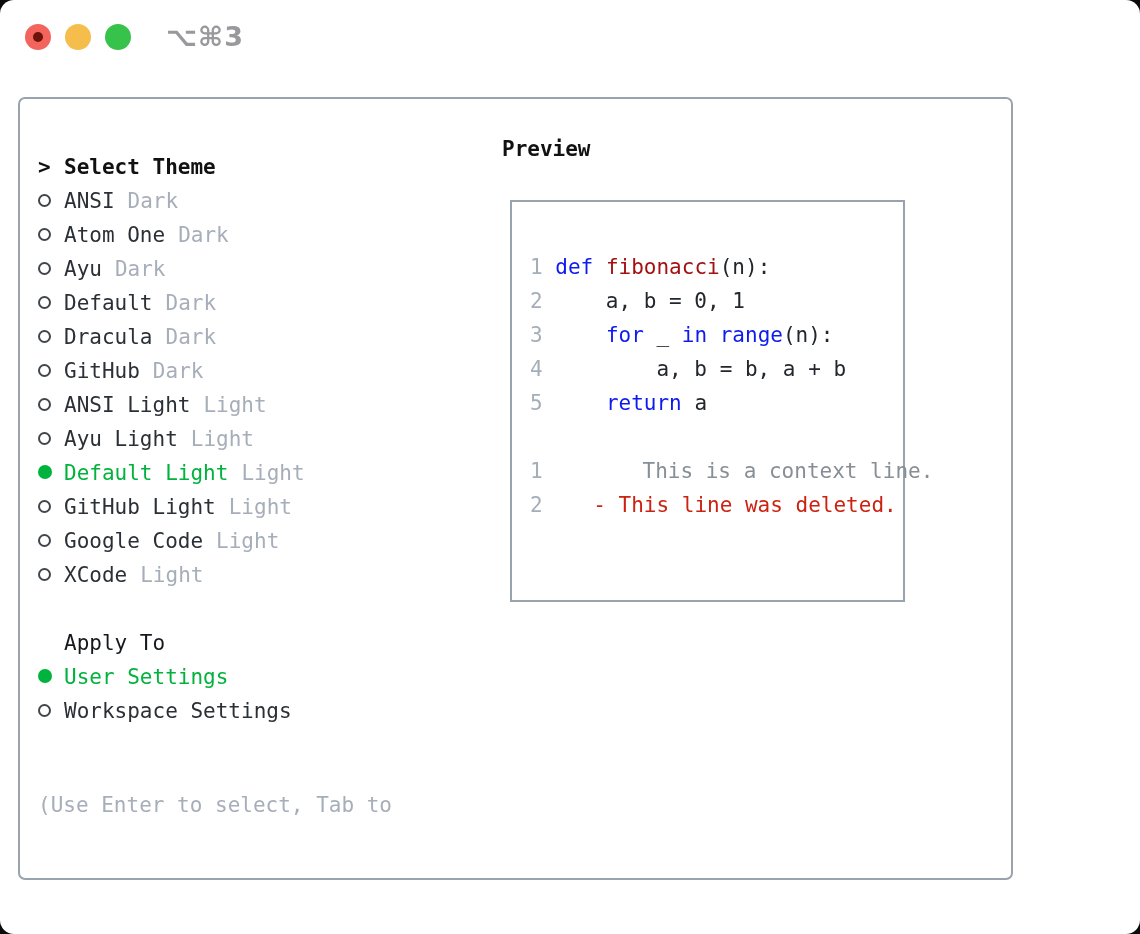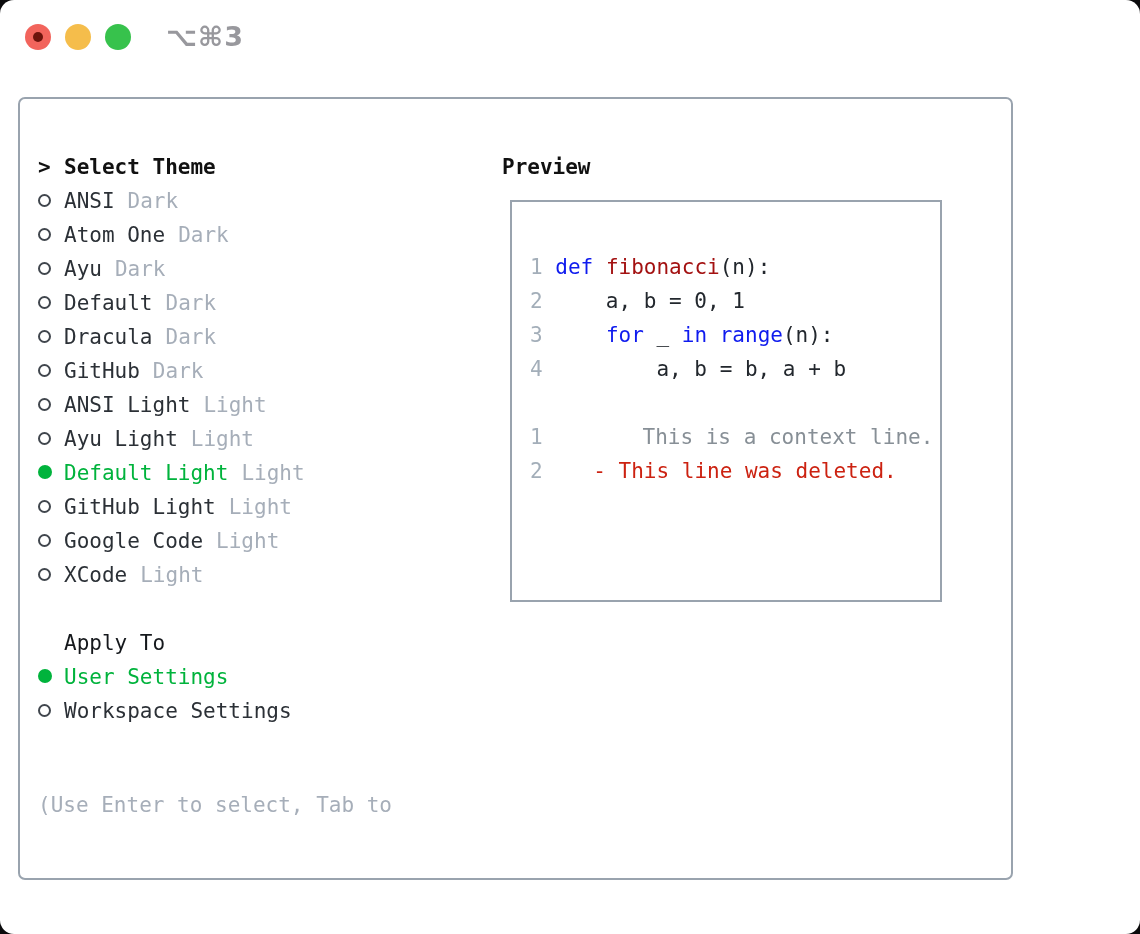--- a/index.html
+++ b/index.html
@@ -38,23 +38,23 @@
     display:inline-block;width:13px;height:13px;border-radius:50%;
     border:2px solid #40464d;box-sizing:border-box;margin-bottom:1px;
   }
   .row.selected .radio{border:none;background:var(--accent);width:14px;height:14px;}
   .row .name{color:var(--text);}
   .row.selected .name{color:var(--accent);}
   .row .variant{color:var(--muted);margin-left:13px;}
   .subhdr{color:#15181c;}
   .hint{color:var(--muted);margin-top:26px;}
   
-  .preview-title{position:absolute;left:482px;top:51px;align-items:center;}
+  .preview-title{position:absolute;left:482px;top:33px;align-items:center;}
   .preview-box{
-    position:absolute;left:490px;top:101px;width:432px;height:402px;
+    position:absolute;left:490px;top:101px;width:395px;height:402px;
     border:2px solid #99a3ae;background:#fff;box-sizing:border-box;
     padding:48px 0 0 18px;
   }
   .pline{height:34px;line-height:34px;font-size:21px;white-space:pre;}
   .tk-ln{color:#a3aeb9;}
   .tk-pl{color:#22272d;}
   .tk-kw{color:var(--kw);}
   .tk-fn{color:var(--fn);}
   .tk-ctx{color:#878f96;margin-left:24px;}
   .tk-del{color:var(--del);}
@@ -182,19 +182,20 @@
 
     <div class="grid-row preview-title">
       <span class="hdr">Preview</span>
     </div>
 
     <div class="preview-box" id="preview-box">
         <div class="pline"><span class="tk-ln">1</span><span class="tk-pl"> </span><span class="tk-kw">def</span><span class="tk-pl"> </span><span class="tk-fn">fibonacci</span><span class="tk-pl">(n):</span></div>
         <div class="pline"><span class="tk-ln">2</span><span class="tk-pl">     a, b = 0, 1</span></div>
         <div class="pline"><span class="tk-ln">3</span><span class="tk-pl">     </span><span class="tk-kw">for</span><span class="tk-pl"> _ </span><span class="tk-kw">in</span><span class="tk-pl"> </span><span class="tk-kw">range</span><span class="tk-pl">(n):</span></div>
         <div class="pline"><span class="tk-ln">4</span><span class="tk-pl">         a, b = b, a + b</span></div>
+        <div class="pline"><span class="tk-ln">5</span><span class="tk-pl">     </span><span class="tk-kw">return</span><span class="tk-pl"> a</span></div>
         <div class="pline"></div>
         <div class="pline"><span class="tk-ln">1</span><span class="tk-pl">      </span><span class="tk-ctx">This is a context line.</span></div>
         <div class="pline"><span class="tk-ln">2</span><span class="tk-pl">    </span><span class="tk-del">- This line was deleted.</span></div>
       </div>
 
   </div>
 </div>
 
 </body></html>

